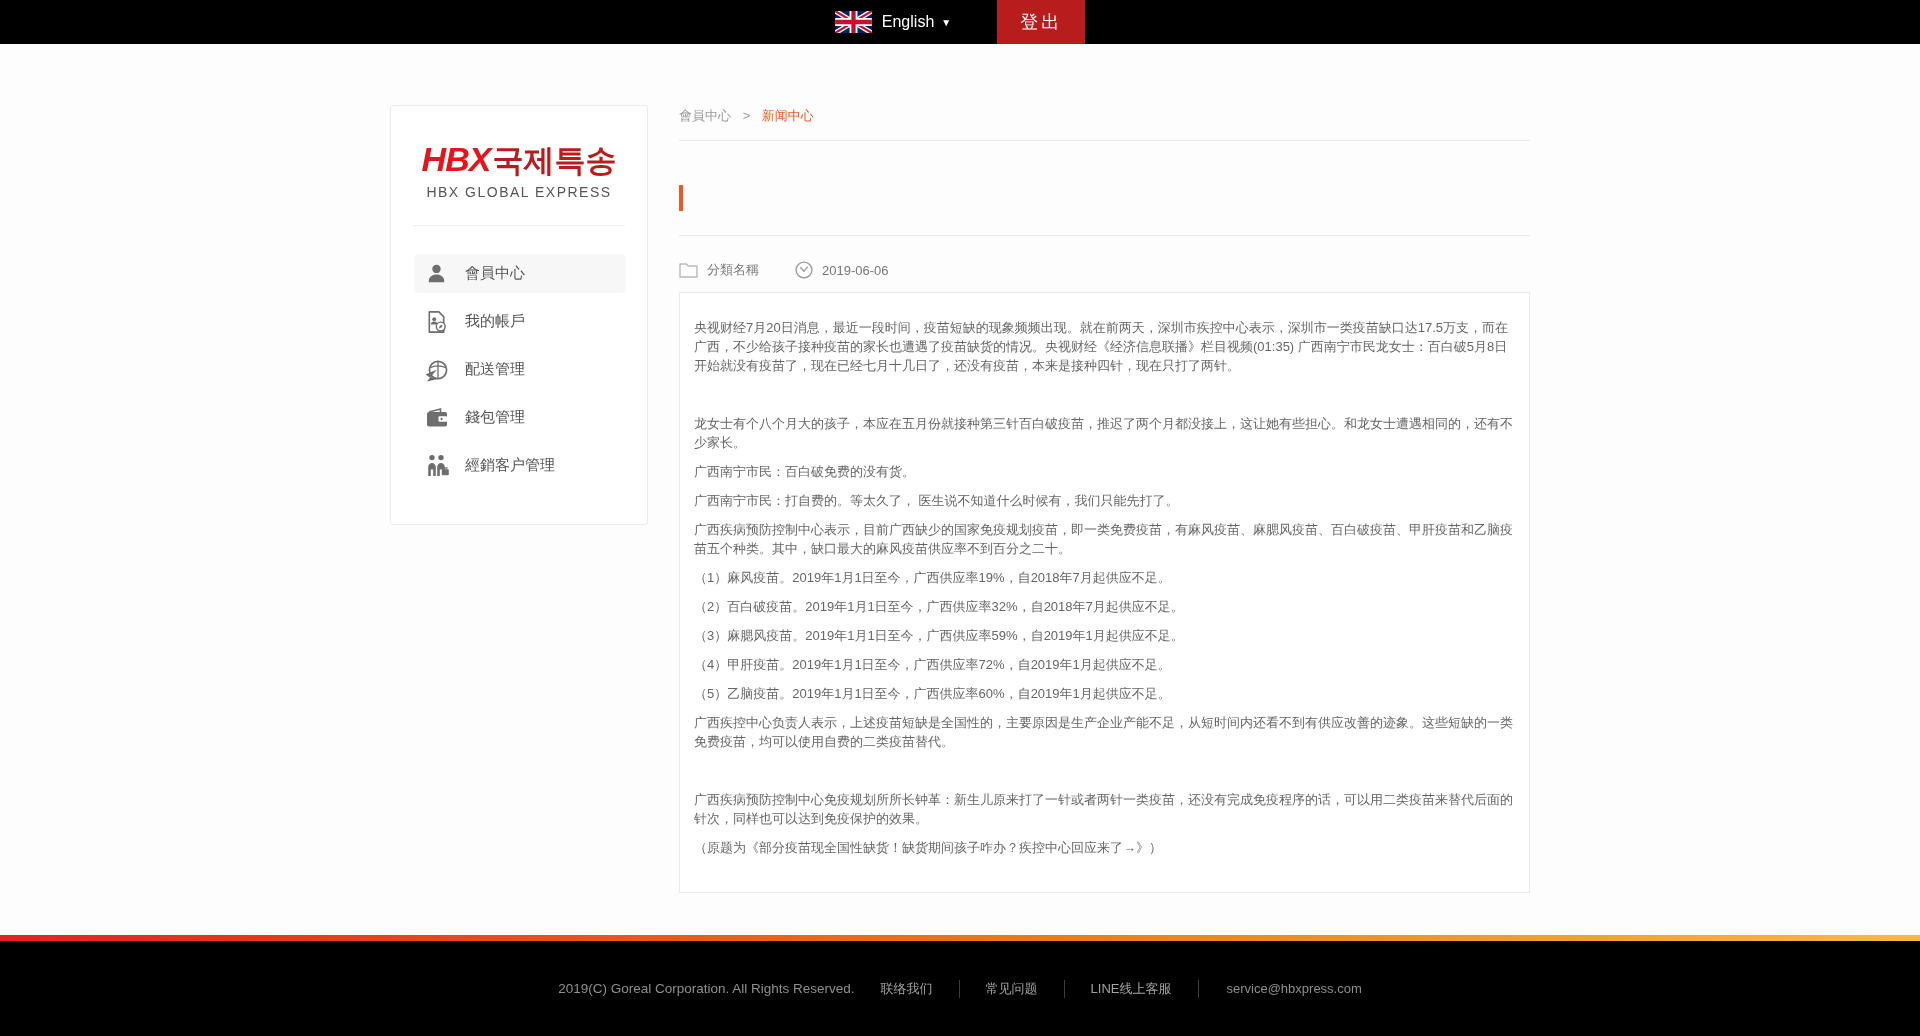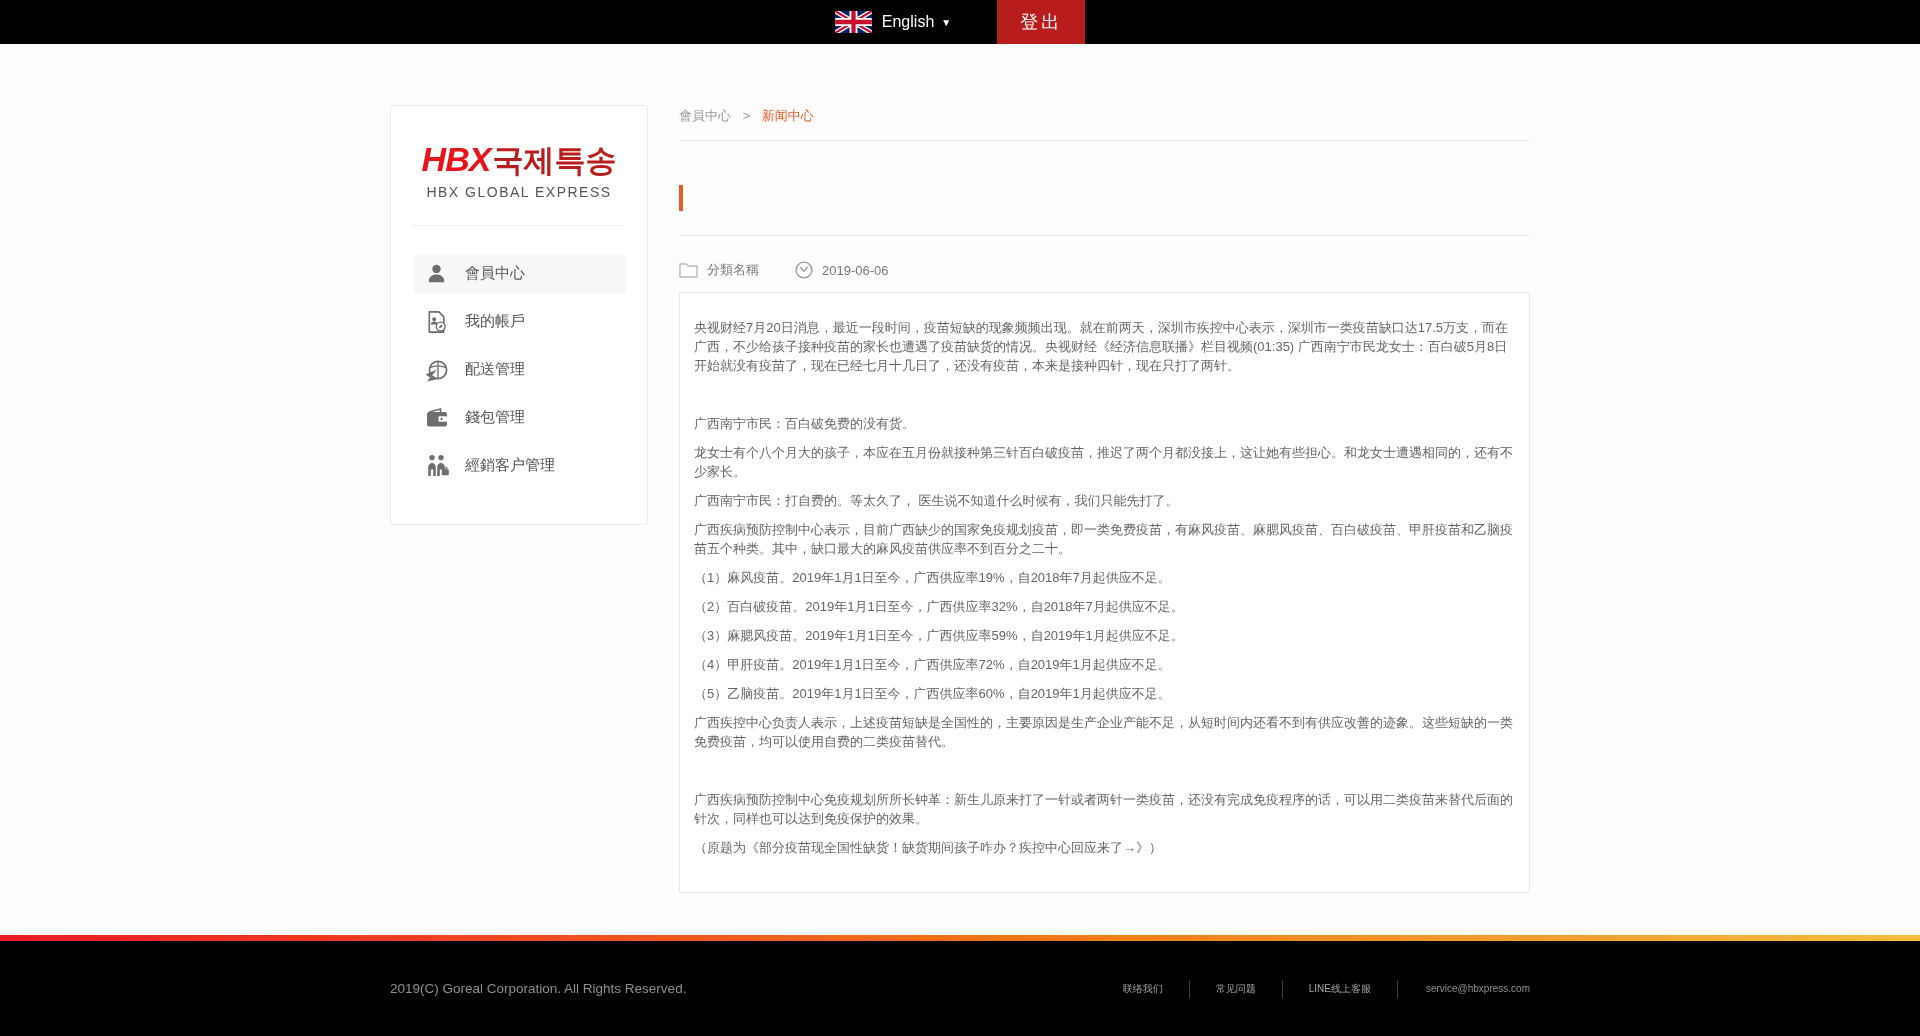--- a/index.html
+++ b/index.html
@@ -49,23 +49,23 @@
   .meta .micon { display:flex; margin-right:9px; }
 
   .article-box { margin-top:13px; border:1px solid #e9e9e9; background:#fff; min-height:590px; padding:25px 14px; }
   .article-box p { font-size:13px; color:#666; line-height:19px; margin-bottom:10px; }
   .article-box p.blank { min-height:19px; }
 
   
   .gradient-bar { position:absolute; left:0; right:0; top:935px; height:6px;
     background:linear-gradient(90deg,#ed1c24 0%,#ef7418 52%,#f3bc40 100%); }
   .footer { position:absolute; left:0; right:0; top:941px; height:95px; background:#000; }
-  .footer-inner { width:1140px; margin:0 auto; height:100%; display:flex; align-items:center; justify-content:space-between; }
+  .footer-inner { width:1140px; margin:0 auto; height:100%; display:flex; align-items:center; justify-content:center; }
   .copyright { color:#8f8f8f; font-size:13.5px; }
-  .footer-links { display:flex; align-items:center; font-size:10px; color:#a3a3a3; }
+  .footer-links { display:flex; align-items:center; font-size:13px; color:#a3a3a3; }
   .footer-links .flink { padding:0 26px; cursor:pointer; white-space:nowrap; }
   .footer-links .fdiv { width:1px; height:18px; background:#3d3d3d; }
   .footer-links .femail { padding-left:28px; color:#8e8e8e; cursor:pointer; }
 </style>
 </head>
 <body>
 
 <header class="topbar">
   <div class="topbar-inner">
     <div class="lang">
@@ -187,22 +187,22 @@
             <path d="M6.3 7.5l3.7 4 3.7-4.7" stroke-linecap="round" stroke-linejoin="round"></path>
           </svg>
         </span>
         <span>2019-06-06</span>
       </span>
     </div>
 
     <div class="article-box">
         <p>央视财经7月20日消息，最近一段时间，疫苗短缺的现象频频出现。就在前两天，深圳市疾控中心表示，深圳市一类疫苗缺口达17.5万支，而在广西，不少给孩子接种疫苗的家长也遭遇了疫苗缺货的情况。央视财经《经济信息联播》栏目视频(01:35) 广西南宁市民龙女士：百白破5月8日开始就没有疫苗了，现在已经七月十几日了，还没有疫苗，本来是接种四针，现在只打了两针。</p>
         <p class="blank"></p>
+        <p>龙女士有个八个月大的孩子，本应在五月份就接种第三针百白破疫苗，推迟了两个月都没接上，这让她有些担心。和龙女士遭遇相同的，还有不少家长。</p>
         <p>广西南宁市民：百白破免费的没有货。</p>
-        <p>龙女士有个八个月大的孩子，本应在五月份就接种第三针百白破疫苗，推迟了两个月都没接上，这让她有些担心。和龙女士遭遇相同的，还有不少家长。</p>
         <p>广西南宁市民：打自费的。等太久了， 医生说不知道什么时候有，我们只能先打了。</p>
         <p>广西疾病预防控制中心表示，目前广西缺少的国家免疫规划疫苗，即一类免费疫苗，有麻风疫苗、麻腮风疫苗、百白破疫苗、甲肝疫苗和乙脑疫苗五个种类。其中，缺口最大的麻风疫苗供应率不到百分之二十。</p>
         <p>（1）麻风疫苗。2019年1月1日至今，广西供应率19%，自2018年7月起供应不足。</p>
         <p>（2）百白破疫苗。2019年1月1日至今，广西供应率32%，自2018年7月起供应不足。</p>
         <p>（3）麻腮风疫苗。2019年1月1日至今，广西供应率59%，自2019年1月起供应不足。</p>
         <p>（4）甲肝疫苗。2019年1月1日至今，广西供应率72%，自2019年1月起供应不足。</p>
         <p>（5）乙脑疫苗。2019年1月1日至今，广西供应率60%，自2019年1月起供应不足。</p>
         <p>广西疾控中心负责人表示，上述疫苗短缺是全国性的，主要原因是生产企业产能不足，从短时间内还看不到有供应改善的迹象。这些短缺的一类免费疫苗，均可以使用自费的二类疫苗替代。</p>
         <p class="blank"></p>
         <p>广西疾病预防控制中心免疫规划所所长钟革：新生儿原来打了一针或者两针一类疫苗，还没有完成免疫程序的话，可以用二类疫苗来替代后面的针次，同样也可以达到免疫保护的效果。</p>

